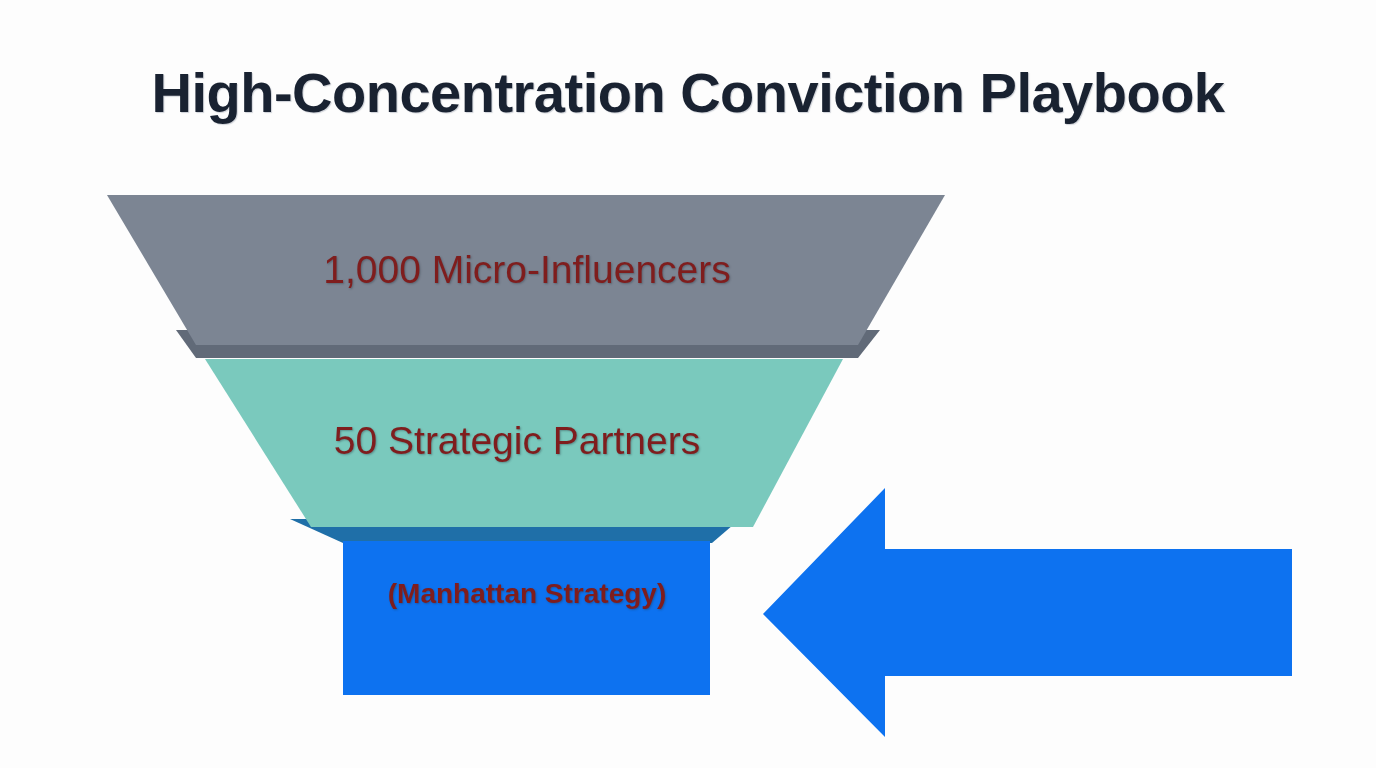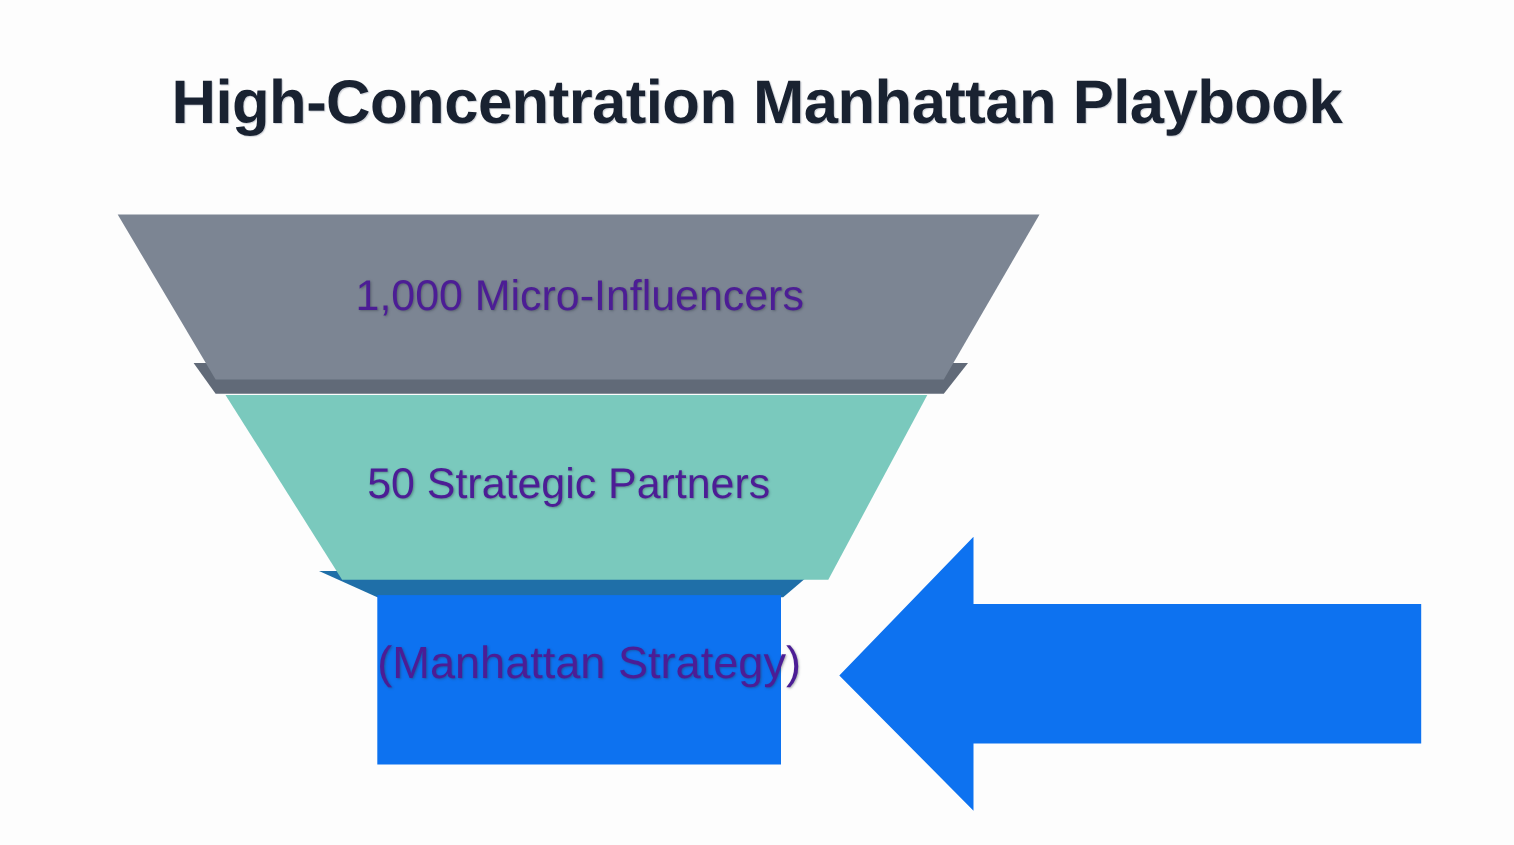--- a/index.html
+++ b/index.html
@@ -46,21 +46,21 @@
     top: 0;
     width: 1376px;
     height: 768px;
     pointer-events: none;
   }
 
   
   .funnel-label {
     position: absolute;
     text-align: center;
-    color: #4c1d95;
+    color: #7f1d1d;
     font-family: "Liberation Sans", sans-serif;
     white-space: nowrap;
     text-shadow: 1px 1px 2px rgba(40,50,60,0.38);
   }
 
   #label-stage-1 {
     left: 196px;
     top: 248px;
     width: 662px;
     font-size: 39px;
@@ -78,22 +78,23 @@
   #label-stage-3 {
     left: 343px;
     top: 578px;
     width: 368px;
     font-size: 36px;
     font-weight: normal;
     line-height: 1.22;
   }
   #label-stage-3 .sub {
     display: block;
-    font-size: 41px;
+    font-size: 28px;
     margin-top: -1px;
+    font-weight: bold;
   }
 
   
   #callout-label {
     position: absolute;
     left: 880px;
     top: 585px;
     width: 415px;
     text-align: center;
     font-size: 45px;
@@ -103,21 +104,21 @@
     white-space: nowrap;
     letter-spacing: -0.3px;
     text-shadow: 1px 1px 1px rgba(20,60,120,0.28);
   }
 </style>
 </head>
 <body style="background: rgb(253, 253, 253);">
 
 <div id="canvas">
 
-  <div class="title">High-Concentration Manhattan Playbook</div>
+  <div class="title">High-Concentration Conviction Playbook</div>
 
   <svg id="funnel-svg" viewBox="0 0 1376 768">
 
     <polygon id="shape-stage-1-shadow" points="176,330 880,330 858,358 196,358" fill="#616a78"></polygon>
 
     <polygon id="shape-stage-1" points="107,195 945,195 858,345 196,345" fill="#7c8593"></polygon>
 
     <polygon id="shape-stage-2-shadow" points="290,519 740,519 712,543 343,543" fill="#1f6fa8"></polygon>
 
     <polygon id="shape-stage-2" points="205,359 843,359 753,527 311,527" fill="#7ac9bd"></polygon>

